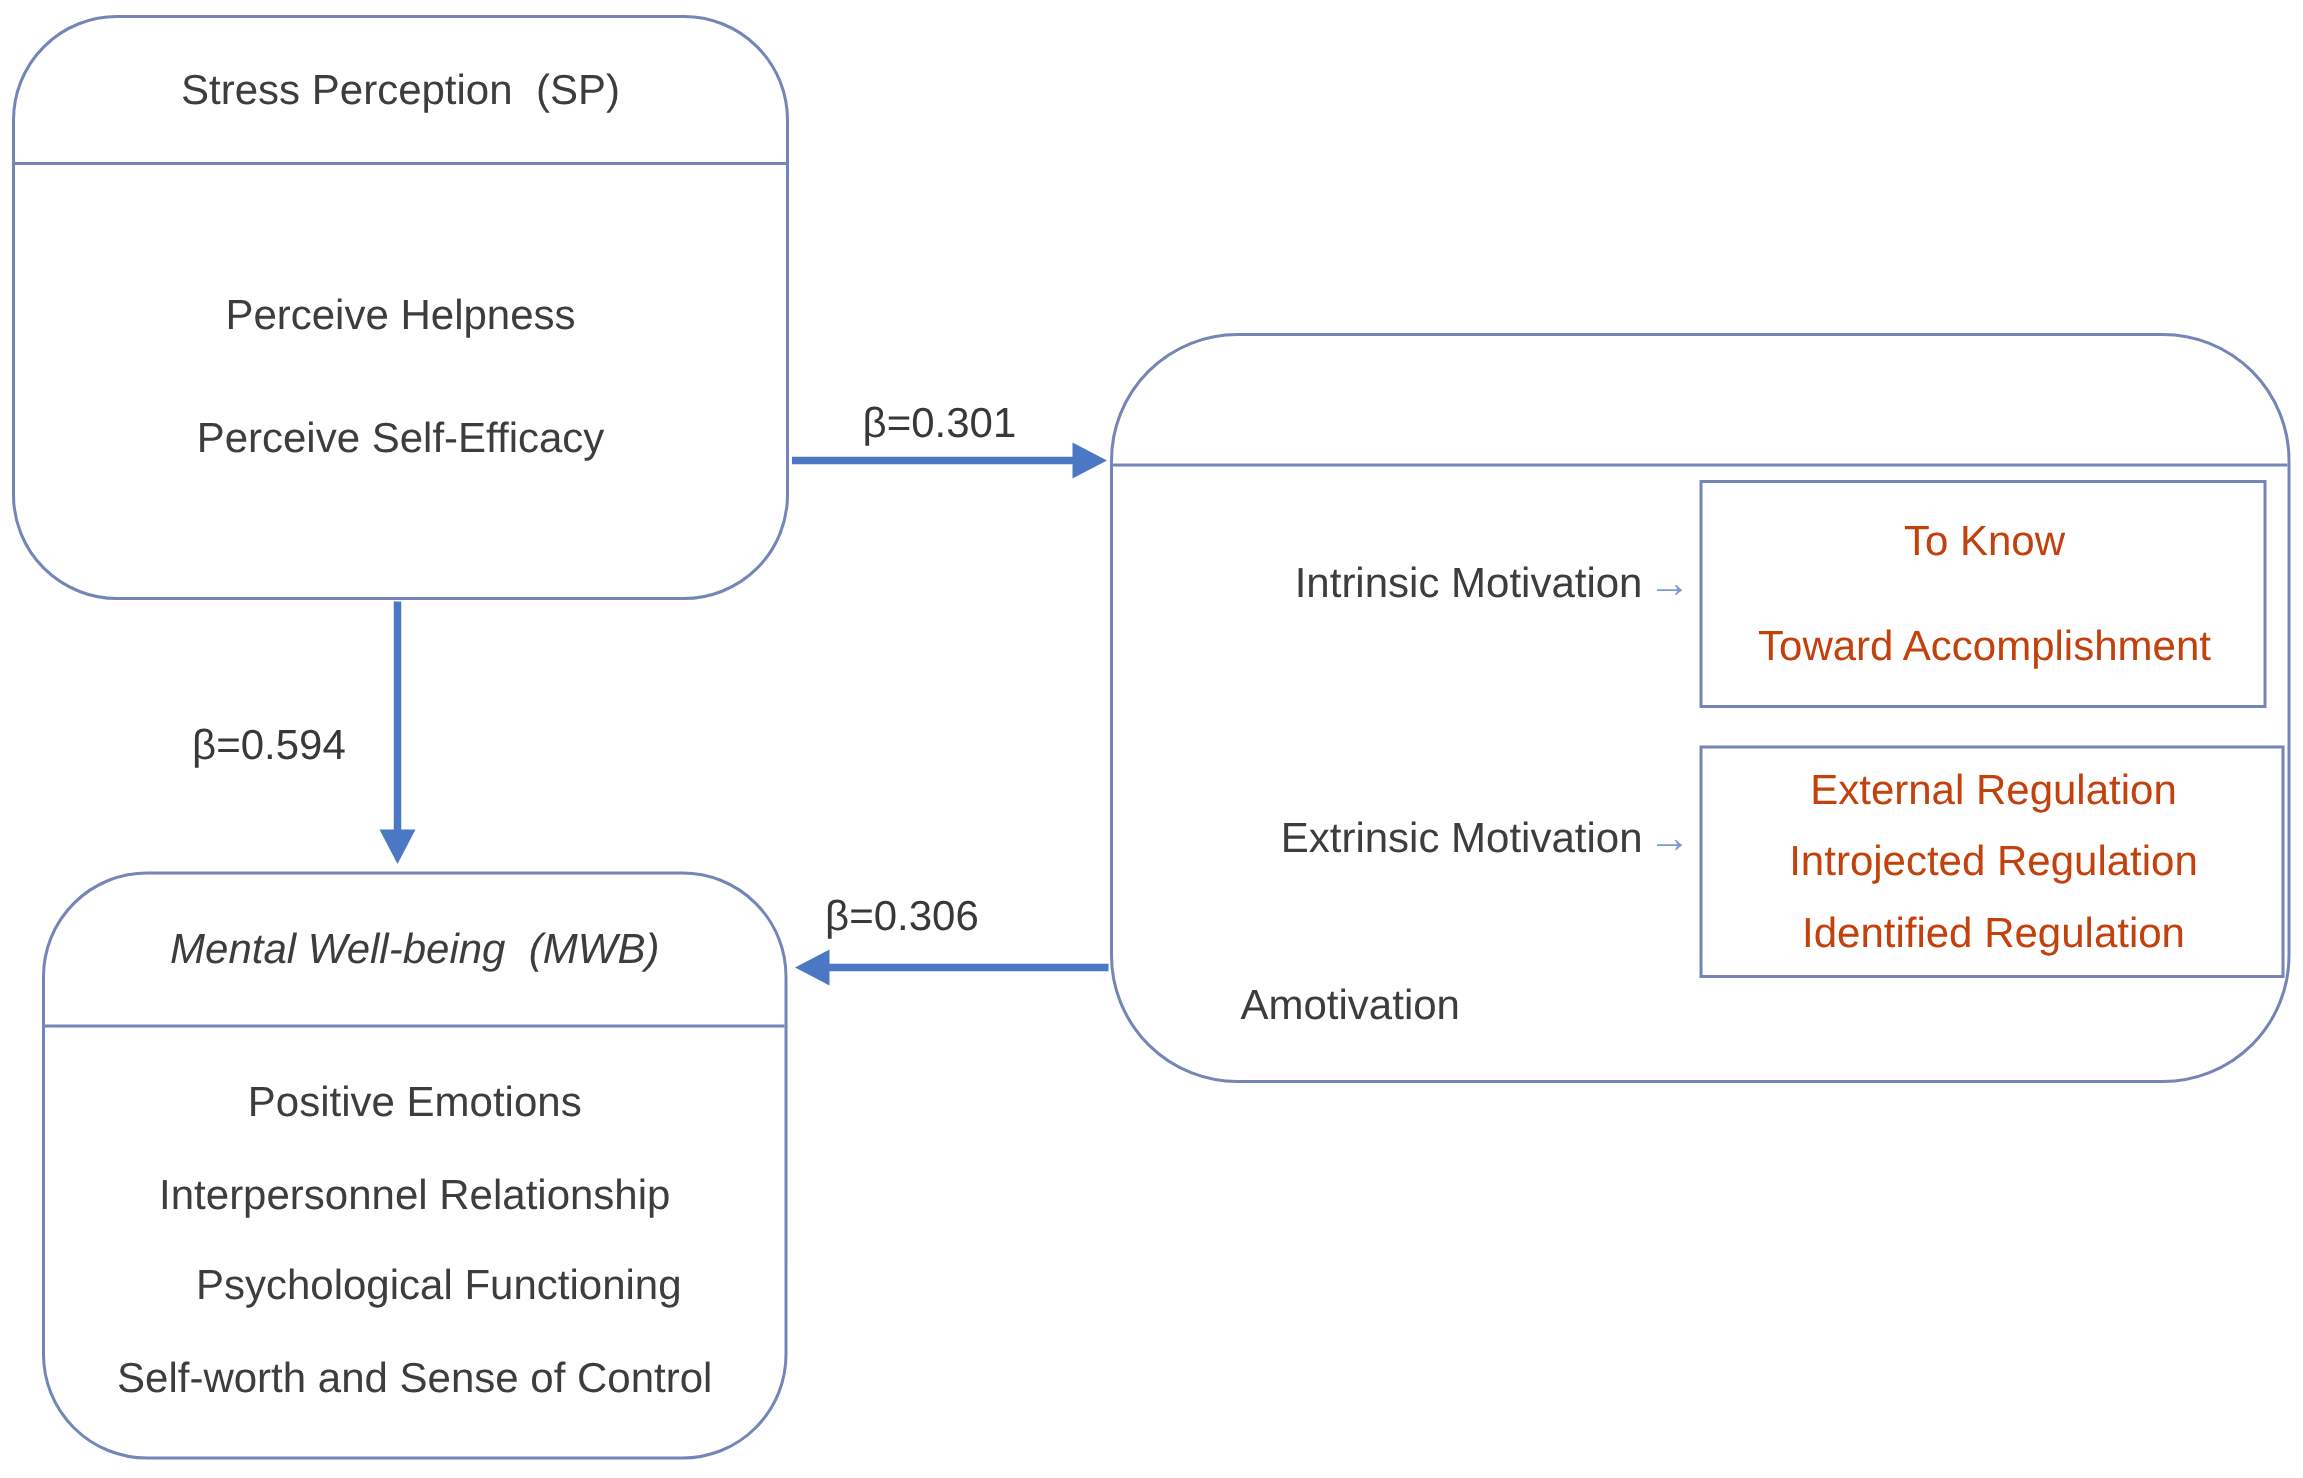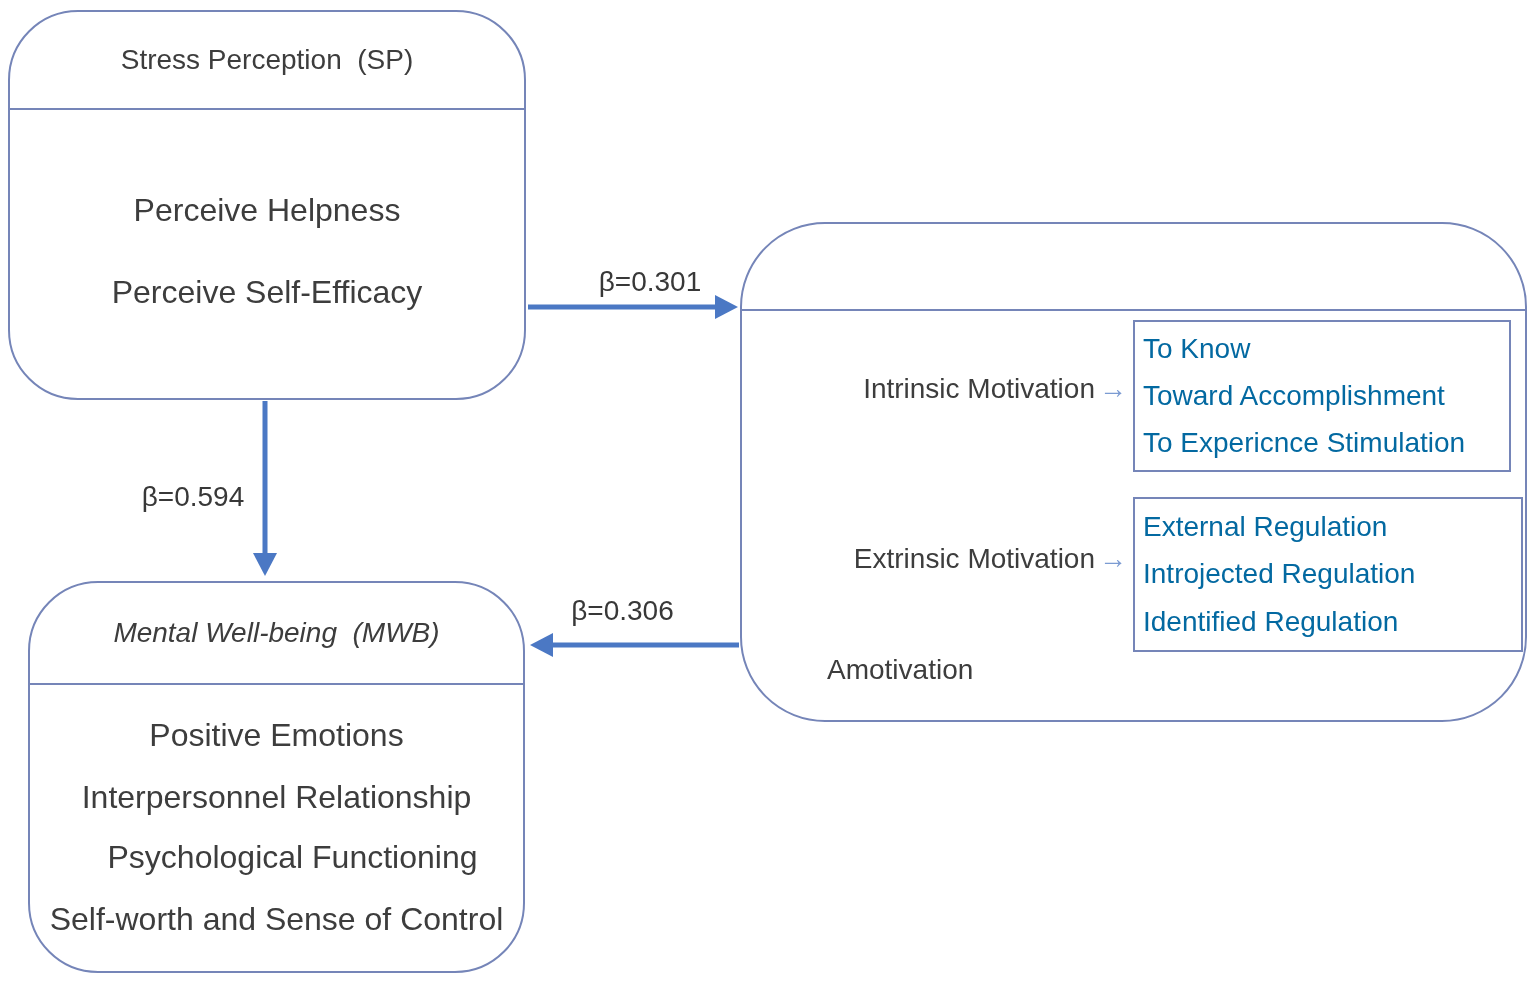--- a/index.html
+++ b/index.html
@@ -39,21 +39,21 @@
     left: 0;
     right: 0;
     height: 0;
     border-top: 2px solid #7585b8;
   }
   .node-item {
     position: absolute;
     left: 0;
     right: 0;
     text-align: center;
-    font-size: 32px;
+    font-size: 28px;
     line-height: 32px;
     color: #3d3d3d;
   }
   .factor-row {
     position: absolute;
     display: flex;
     align-items: center;
     font-size: 28px;
     color: #3d3d3d;
     white-space: pre;
@@ -69,36 +69,35 @@
     background: #ffffff;
     box-sizing: border-box;
     display: flex;
     flex-direction: column;
     justify-content: space-around;
     padding: 4px 6px 4px 8px;
   }
   .sub-box-line {
     font-size: 28px;
     line-height: 34px;
-    color: #0369a1;
-    text-align: left;
+    color: #c2410c;
+    text-align: center;
     white-space: nowrap;
   }
   .plain-label {
     position: absolute;
     font-size: 28px;
     color: #3d3d3d;
     white-space: nowrap;
     text-align: center;
   }
   .beta-label {
     position: absolute;
     font-size: 28px;
     color: #383838;
-    text-align: center;
     white-space: nowrap;
   }
   svg.arrows {
     position: absolute;
     left: 0;
     top: 0;
     width: 1535px;
     height: 985px;
     pointer-events: none;
   }
@@ -119,21 +118,20 @@
     <div class="divider" style="top:85px;"></div>
 
     <div class="factor-row" style="top:149px; right:398px; height:32px;">
       <span>Intrinsic Motivation</span>
       <span class="small-arrow">→</span>
     </div>
 
     <div class="sub-box" style="left:391px; top:96px; width:378px; height:152px;">
       <div class="sub-box-line">To Know</div>
       <div class="sub-box-line">Toward Accomplishment</div>
-      <div class="sub-box-line">To Expericnce Stimulation</div>
     </div>
 
     <div class="factor-row" style="top:319px; right:398px; height:32px;">
       <span>Extrinsic Motivation</span>
       <span class="small-arrow">→</span>
     </div>
 
     <div class="sub-box" style="left:391px; top:273px; width:390px; height:155px;">
       <div class="sub-box-line">External Regulation</div>
       <div class="sub-box-line">Introjected Regulation</div>

